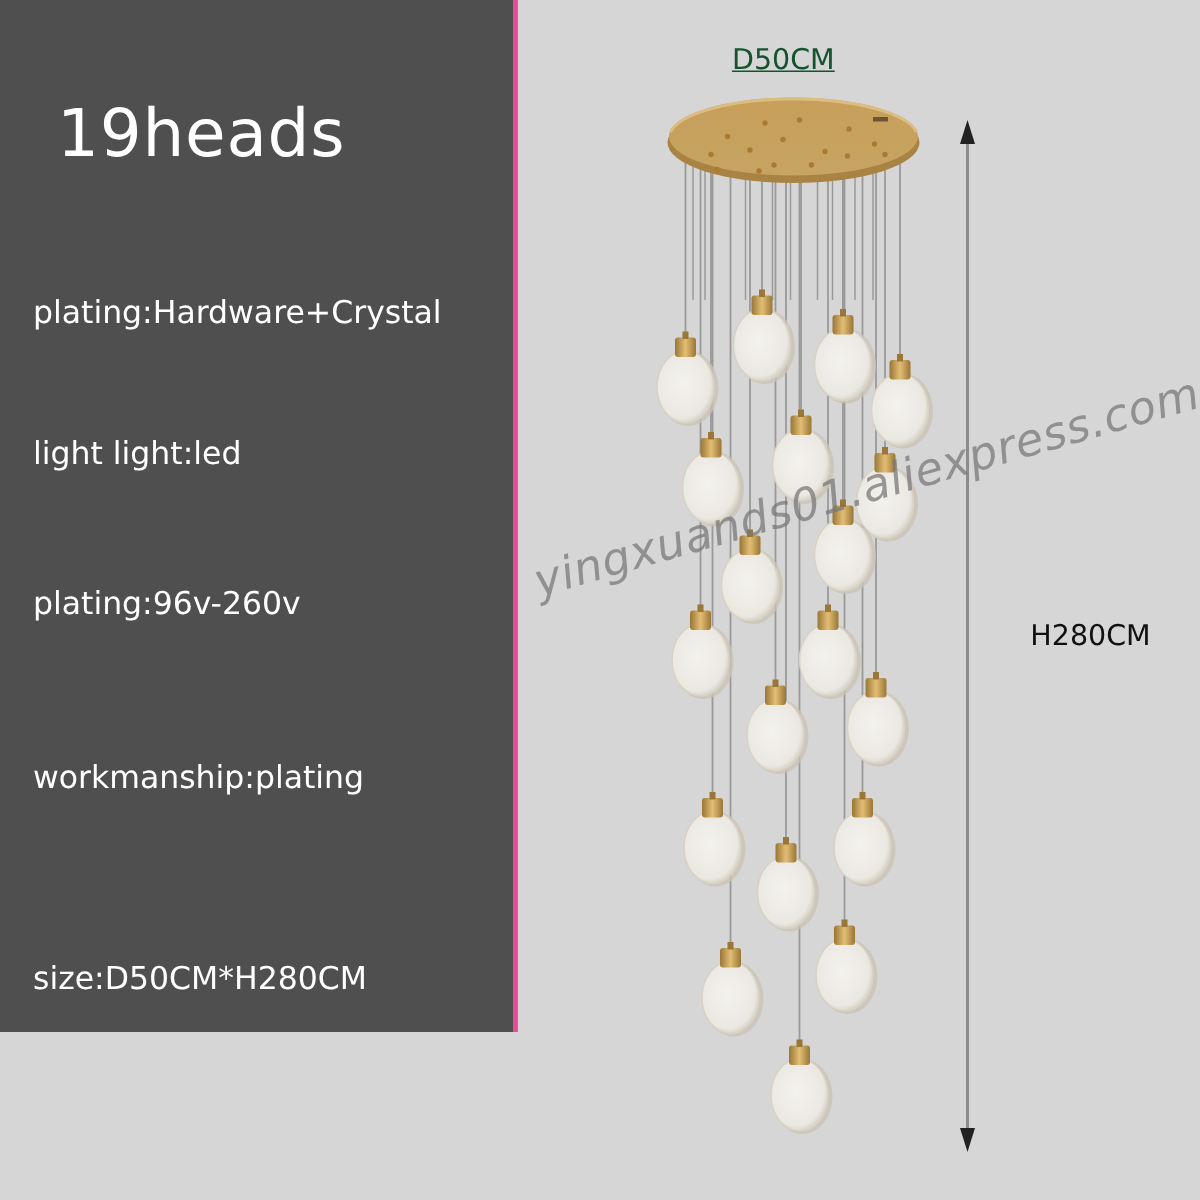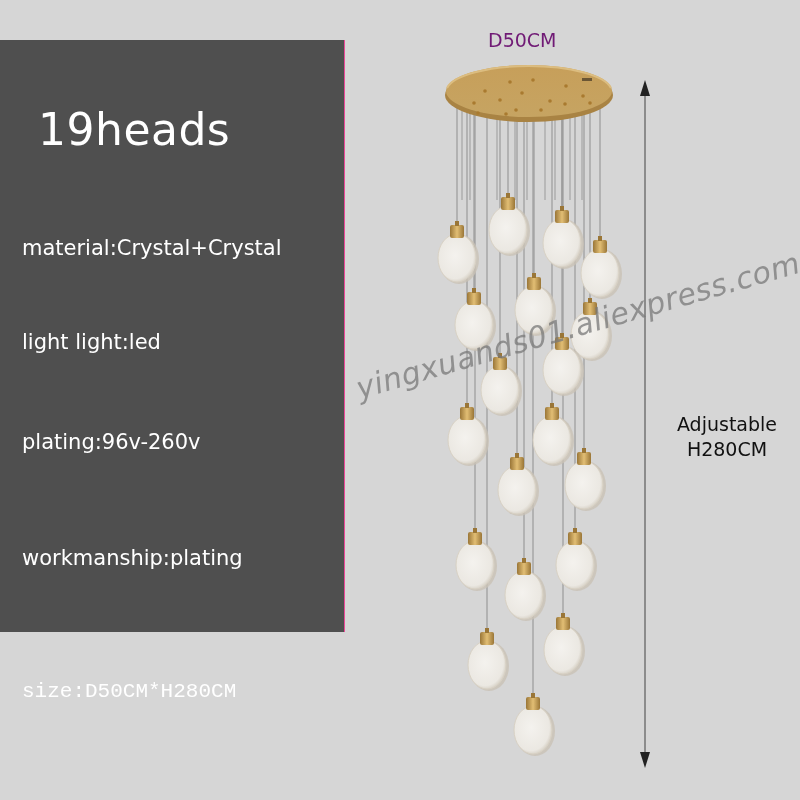--- a/index.html
+++ b/index.html
@@ -2,60 +2,59 @@
 <html><head>
   <meta charset="utf-8">
   <style>
     html, body { margin: 0; padding: 0; }
     body {
       width: 800px; height: 800px; position: relative; overflow: hidden;
       background: #d6d6d6;
       font-family: "DejaVu Sans", sans-serif;
     }
     .panel {
-      position: absolute; left: 0; top: 0; width: 345px; height: 592px;
+      position: absolute; left: 0; top: 0; width: 345px; height: 688px;
       background: #4f4f4f;
-      border-right: 1px solid #ec4899;
+      border-right: 3px solid #ec4899;
       box-sizing: border-box;
-      margin-top: 40px;
     }
     .title {
       position: absolute; left: 38px; top: 62px;
       color: #ffffff; font-size: 44px; line-height: 56px; letter-spacing: 0.5px;
     }
     .spec {
       position: absolute; left: 22px; color: #ffffff; font-size: 21px; line-height: 28px;
       white-space: nowrap;
     }
     .diam-label {
-      position: absolute; left: 488px; top: 28px; color: #701a75; font-size: 19px; line-height: 24px;
+      position: absolute; left: 488px; top: 28px; color: #14532d; font-size: 19px; line-height: 24px; text-decoration: underline;
     }
     .adj-label {
       position: absolute; left: 668px; top: 412px; color: #111; font-size: 19px; line-height: 25px;
       text-align: center; width: 118px;
     }
     svg.art { position: absolute; left: 0; top: 0; }
     .watermark {
       position: absolute; left: 352px; top: 372px;
       color: rgba(120,120,120,0.75); font-size: 30px; font-style: italic;
       transform: rotate(-16deg); transform-origin: left top; white-space: nowrap;
       letter-spacing: 0.5px;
     }
   </style>
 </head>
 <body>
 
 <div class="panel">
   <div class="title">19heads</div>
   <div id="specs">
-      <div class="spec" style="top: 194px;">material:Crystal+Crystal</div>
+      <div class="spec" style="top: 194px;">plating:Hardware+Crystal</div>
       <div class="spec" style="top: 288px;">light light:led</div>
       <div class="spec" style="top: 388px;">plating:96v-260v</div>
       <div class="spec" style="top: 504px;">workmanship:plating</div>
-      <div class="spec" style="top: 638px; font-family: Liberation Mono, monospace;">size:D50CM*H280CM</div>
+      <div class="spec" style="top: 638px;">size:D50CM*H280CM</div>
     </div>
 </div>
 
 <svg class="art" id="art" width="800" height="800">
     <defs>
       <radialGradient id="cry" cx="45%" cy="45%" r="60%">
         <stop offset="0%" stop-color="#f4f2ee"></stop>
         <stop offset="80%" stop-color="#ebe8e2"></stop>
         <stop offset="100%" stop-color="#cfc8bb"></stop>
       </radialGradient>
@@ -192,16 +191,15 @@
     <ellipse cx="533" cy="730" rx="19" ry="24" fill="url(#cry)" stroke="#d8d1c4" stroke-width="1"></ellipse>
     <rect x="526" y="697" width="14" height="13" rx="2" fill="url(#gold)"></rect>
     <rect x="531" y="693" width="4" height="5" fill="#9a7637"></rect>
     <line x1="645" y1="92" x2="645" y2="756" stroke="#8c8c8c" stroke-width="2"></line>
     <polygon points="645,80 640,96 650,96" fill="#222"></polygon>
     <polygon points="645,768 640,752 650,752" fill="#222"></polygon>
   </svg>
 
 <div class="diam-label">D50CM</div>
 <div class="adj-label">
-  <div>Adjustable</div>
   <div>H280CM</div>
 </div>
 <div class="watermark">yingxuands01.aliexpress.com</div>
 
 </body></html>

